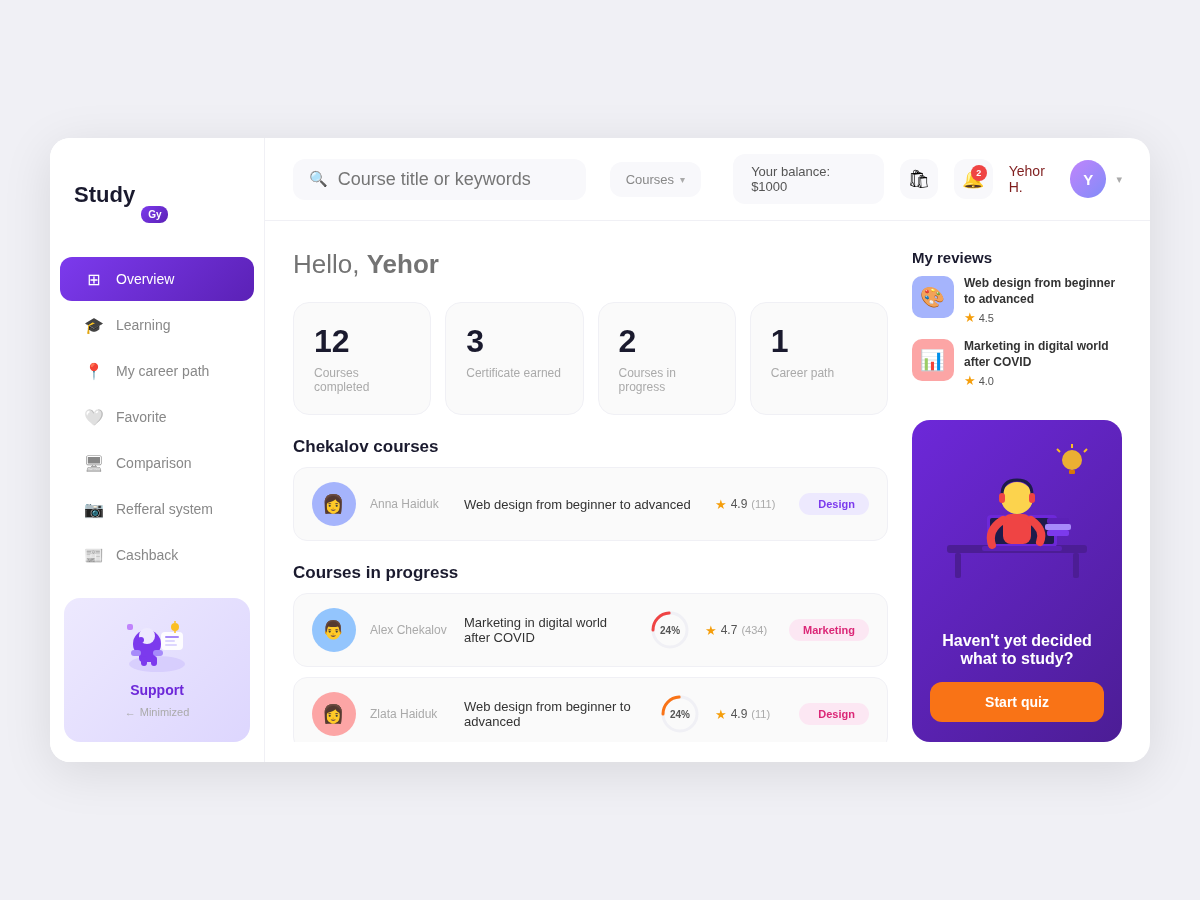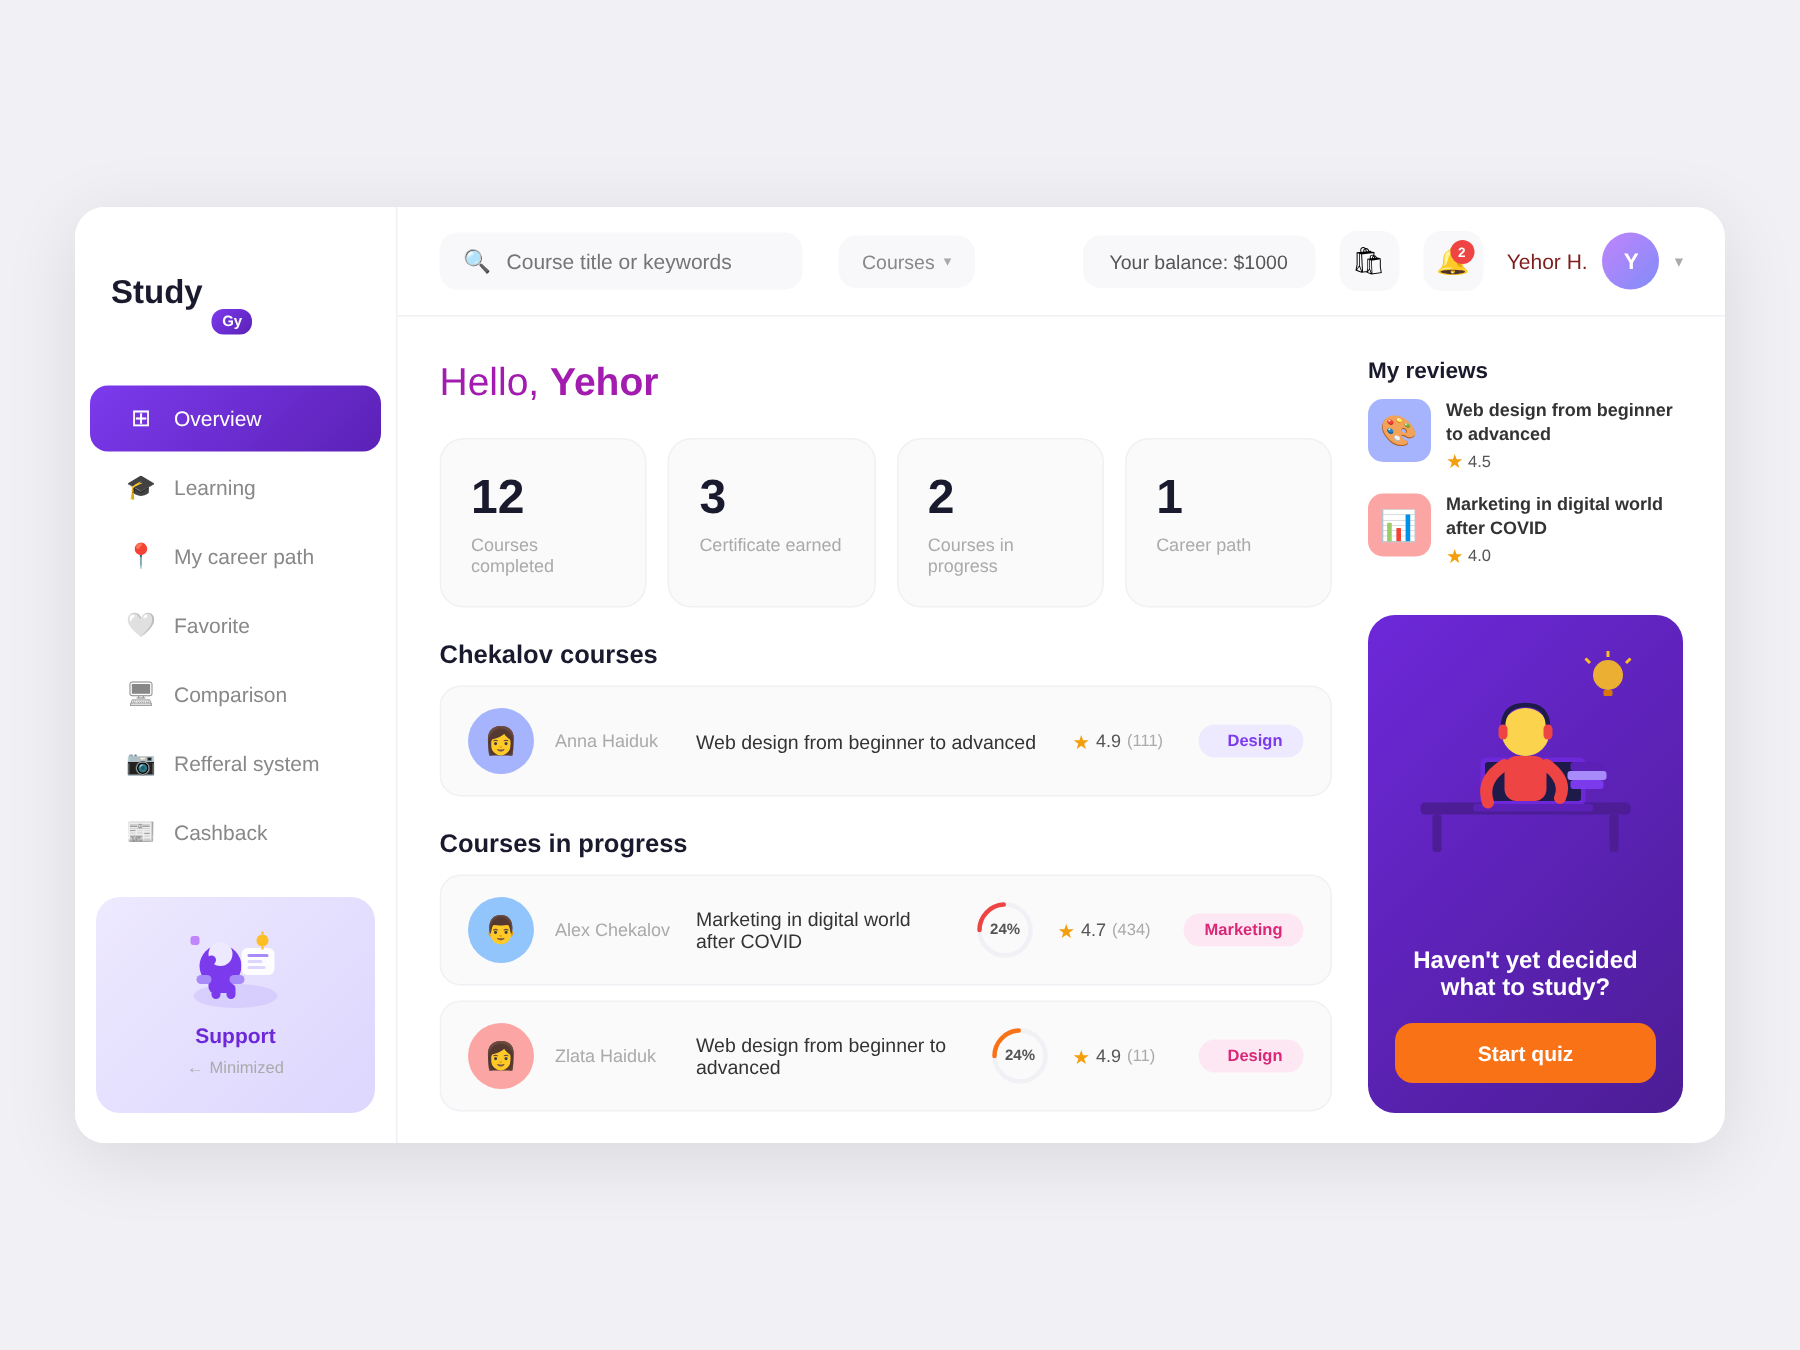--- a/index.html
+++ b/index.html
@@ -133,21 +133,21 @@
       border-radius: 12px;
       padding: 10px 16px;
       gap: 10px;
       flex: 1;
       max-width: 420px;
     }
     .search-input {
       border: none;
       background: transparent;
       outline: none;
-      font-size: 14px;
+      font-size: 18px;
       color: #888;
       flex: 1;
     }
     .courses-dropdown {
       display: flex;
       align-items: center;
       gap: 6px;
       padding: 10px 16px;
       background: #f8f8fb;
       border-radius: 12px;
@@ -510,21 +510,21 @@
         <span class="user-name">Yehor H.</span>
         <div class="user-avatar">Y</div>
         <span style="font-size:11px; color:#aaa;">▾</span>
       </div>
     </div>
 
     <div class="content">
 
       <div class="content-left">
 
-        <div style="font-size:26px; font-weight:400; color:#a21caf;">
+        <div style="font-size:26px; font-weight:400; color:#737373;">
           <span>Hello, </span><strong>Yehor</strong>
         </div>
 
         <div class="stats-row" id="stats-container">
             <div class="stat-card">
     <div class="stat-number">12</div>
     <div class="stat-label">Courses completed</div>
   </div>
             <div class="stat-card">
     <div class="stat-number">3</div>

